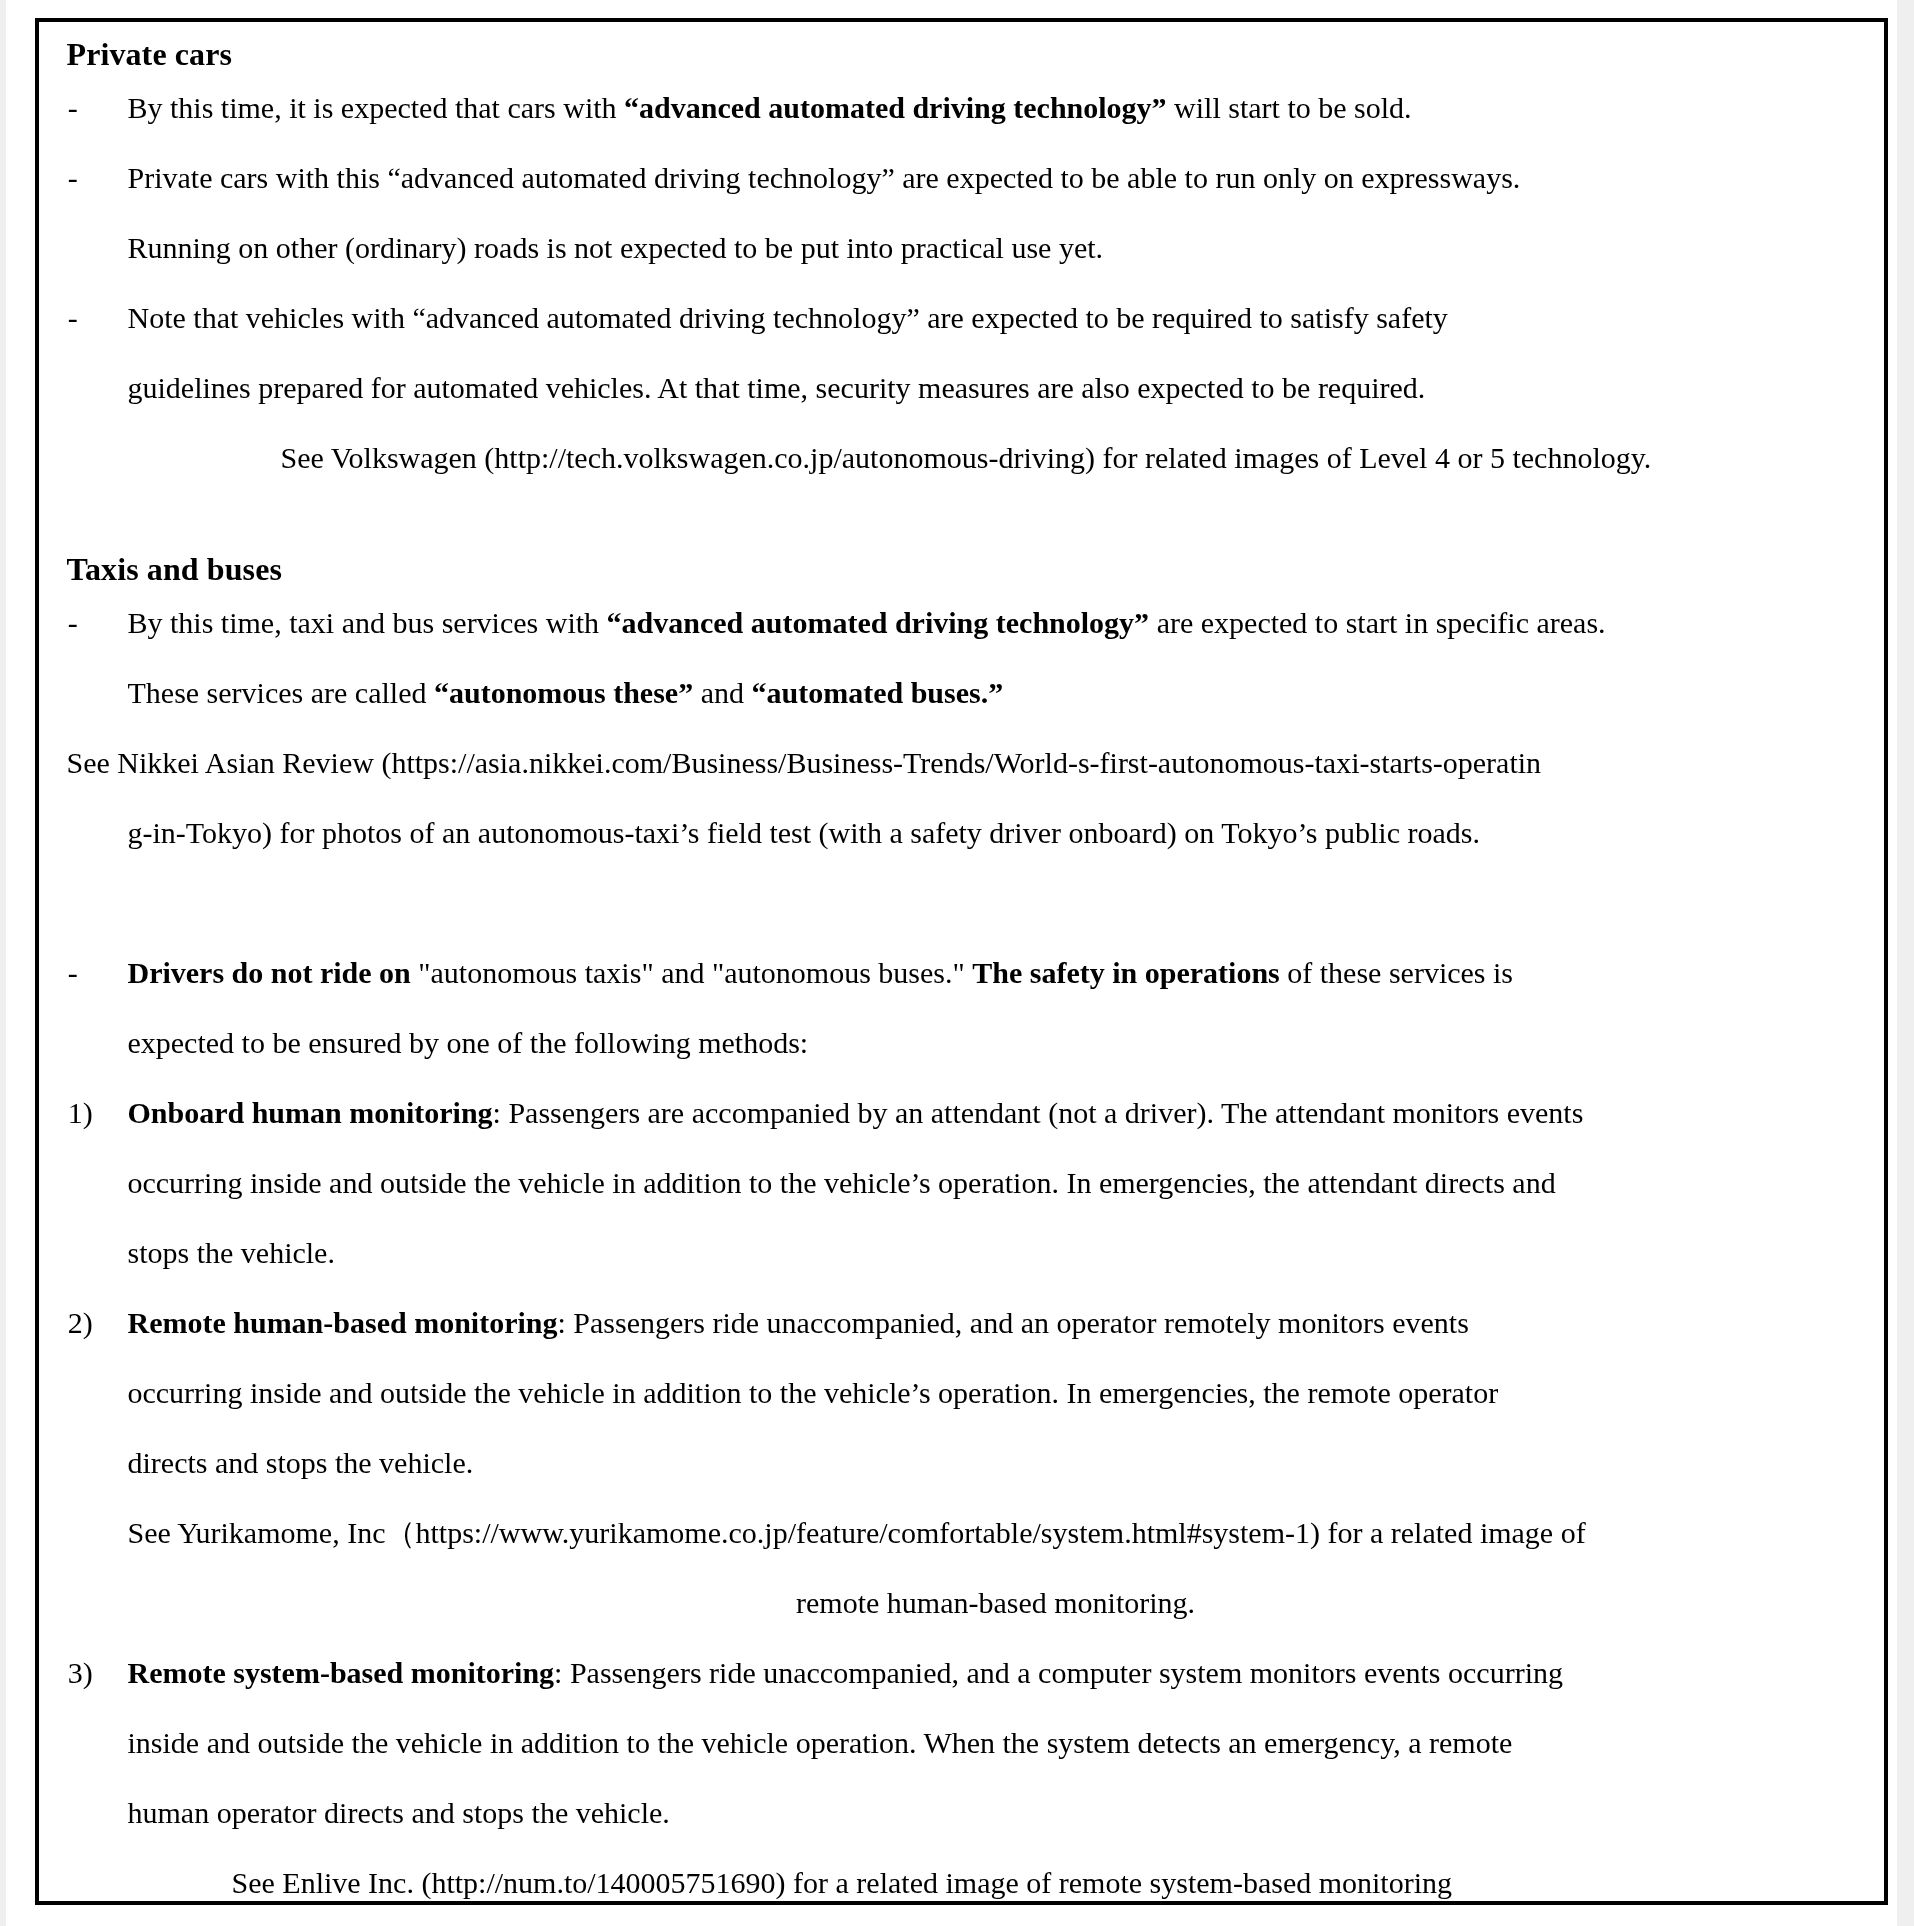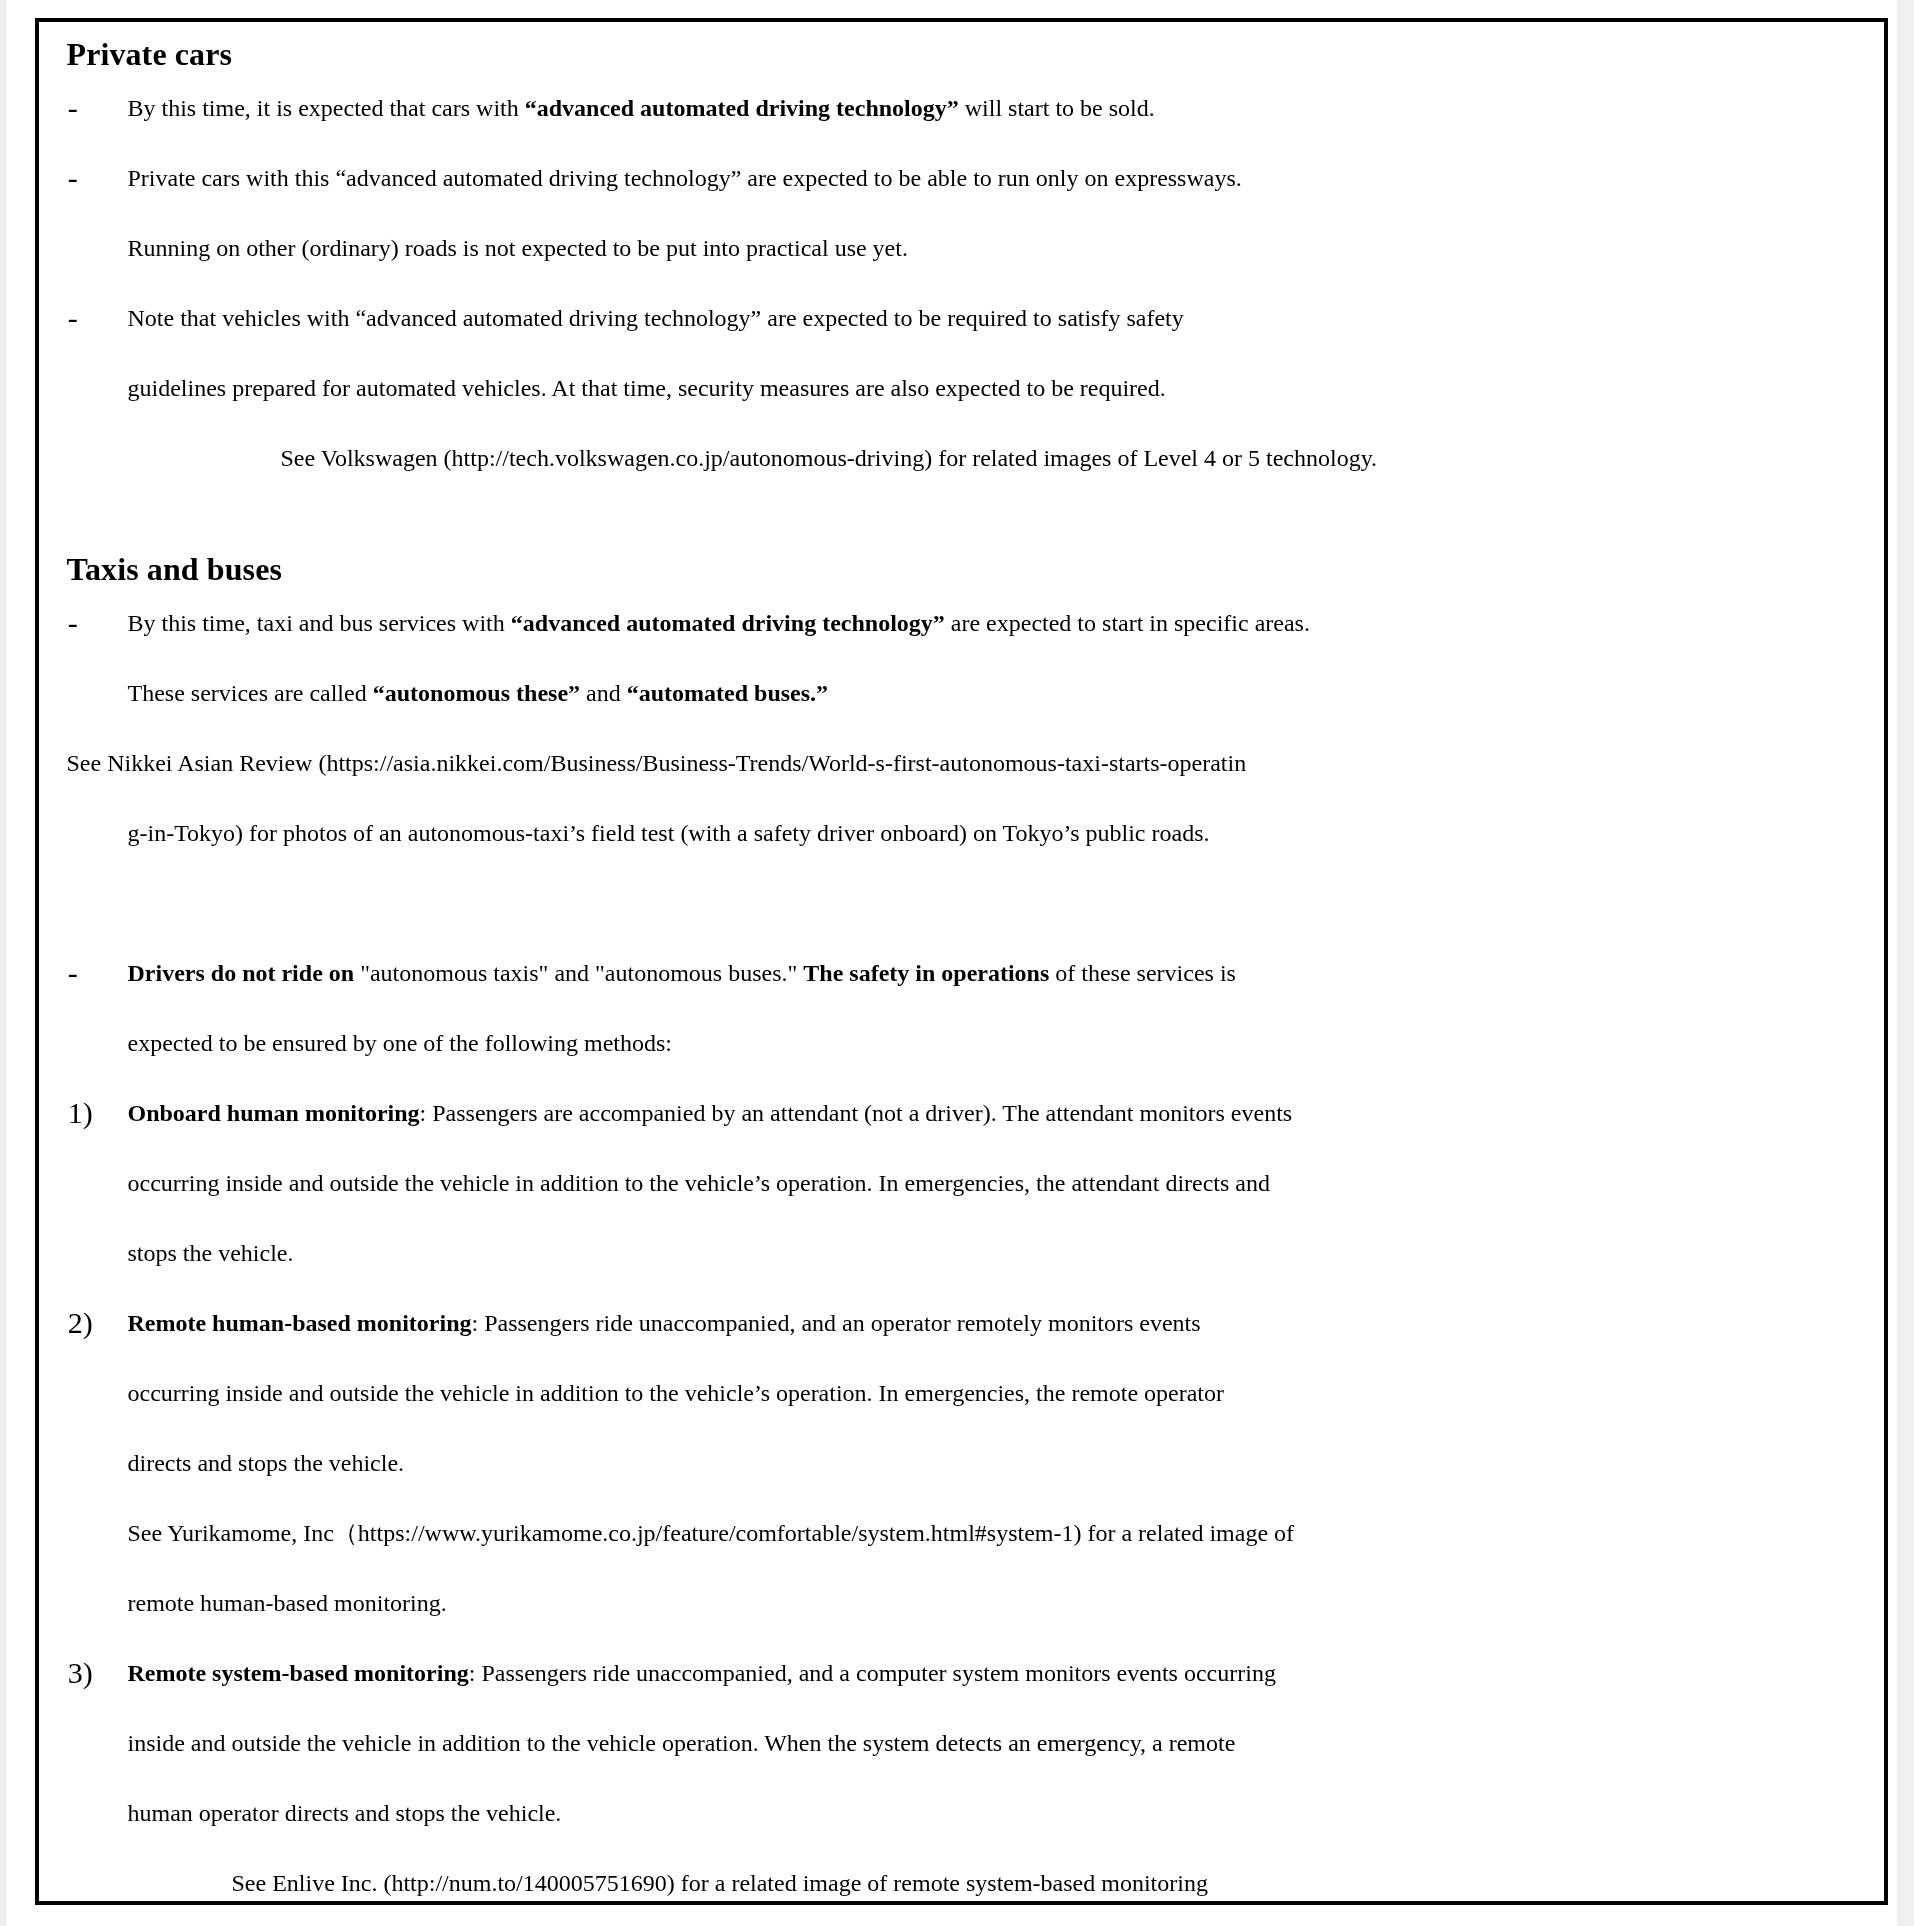--- a/index.html
+++ b/index.html
@@ -55,27 +55,27 @@
     font-size: 32px;
     font-weight: bold;
     line-height: 1.0;
     margin: 0;
     padding: 11.7px 0 2.6px 0;
     letter-spacing: 0.1px;
   }
 
   
   .para {
-    font-size: 24px;
+    font-size: 30px;
     line-height: 70px;
     margin: 0;
     text-align: left;
   }
   .para.justify-all { text-align: justify; }
-  .para.right { text-align: left; }
+  .para.right { text-align: center; }
 
   
   .bullet-row {
     display: flex;
     align-items: flex-start;
   }
   .bullet-mark {
     flex: 0 0 auto;
     width: 61px;
     font-size: 30px;

